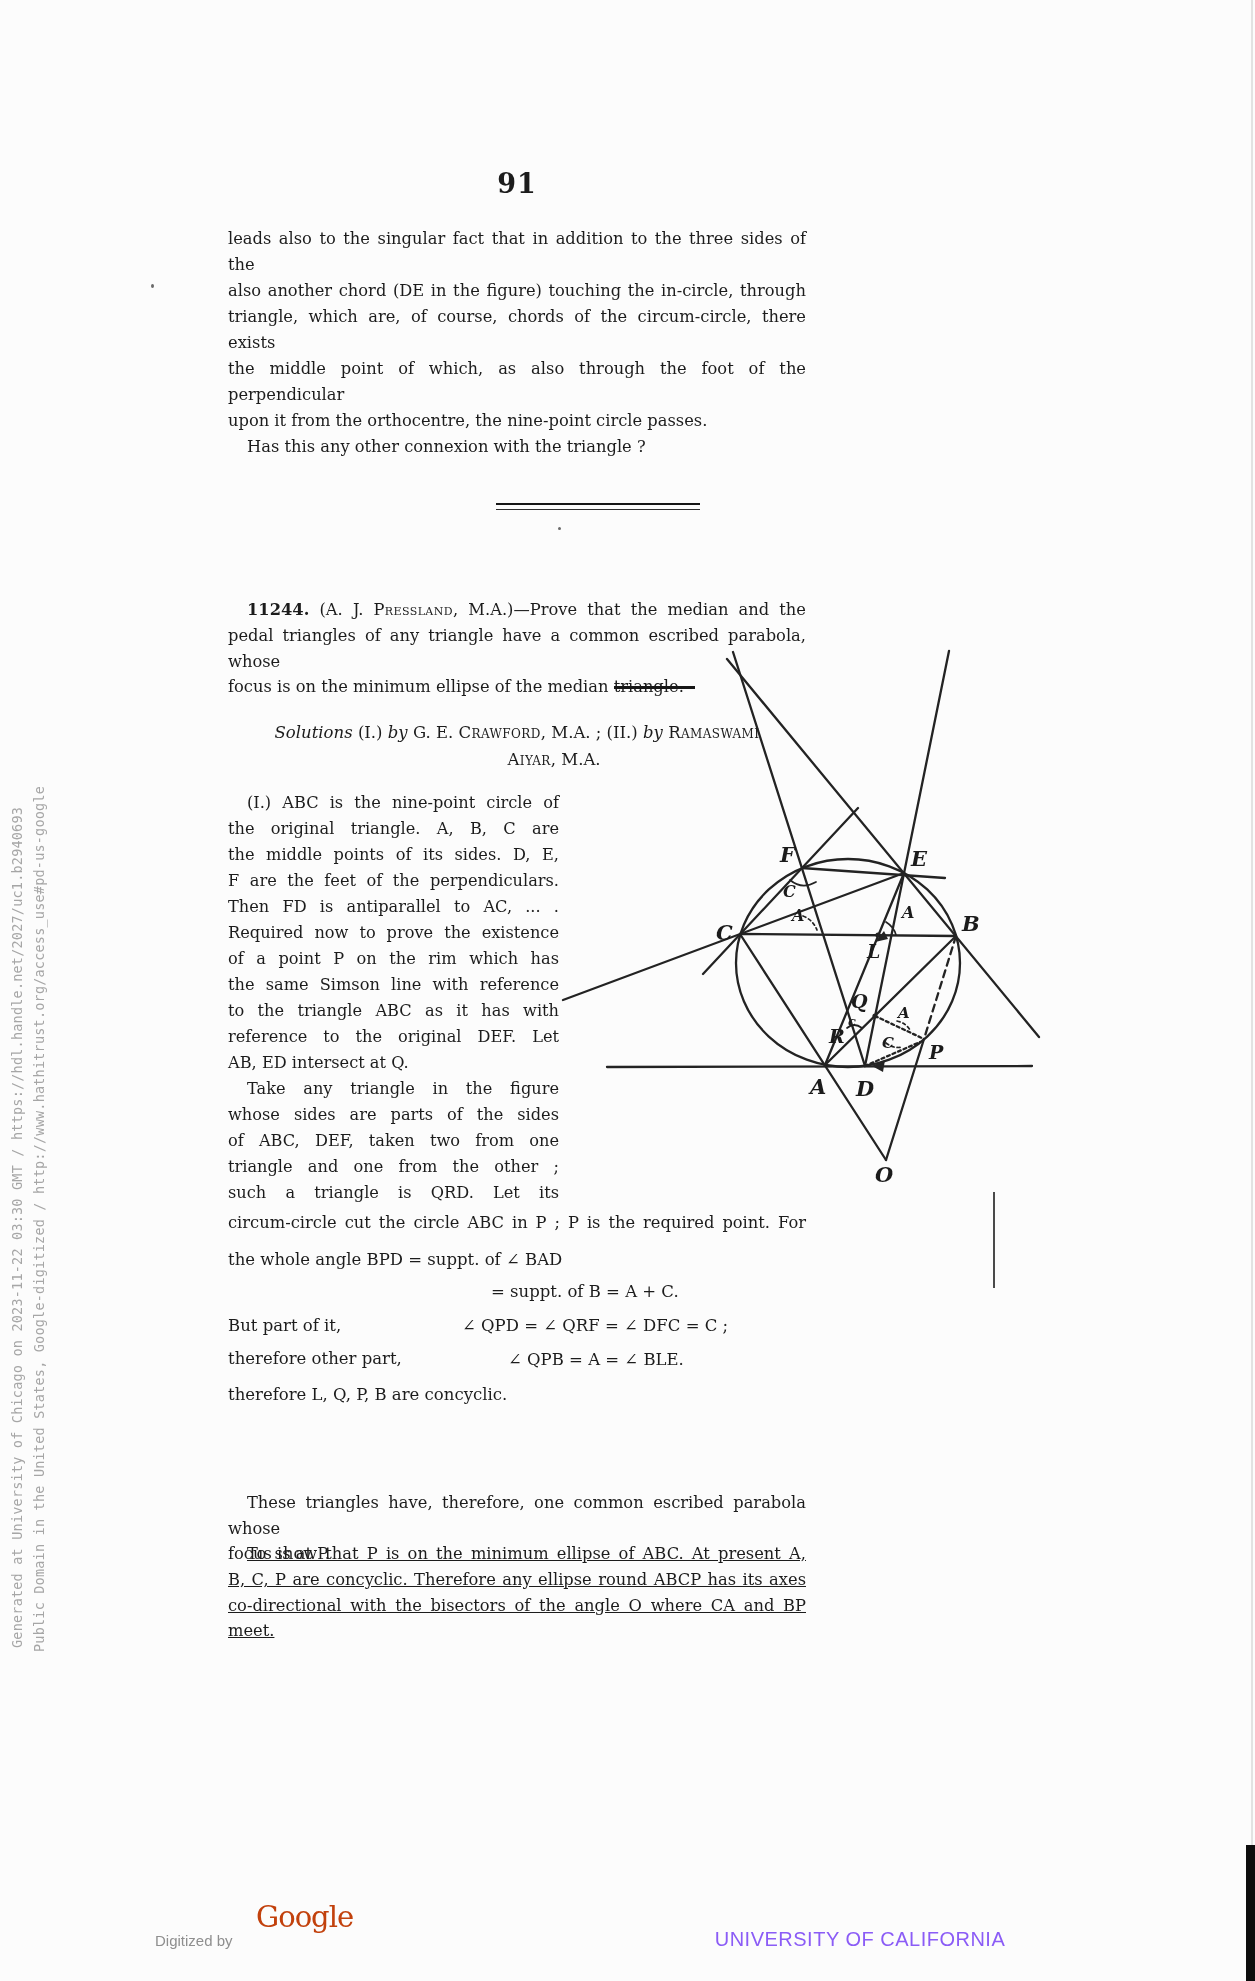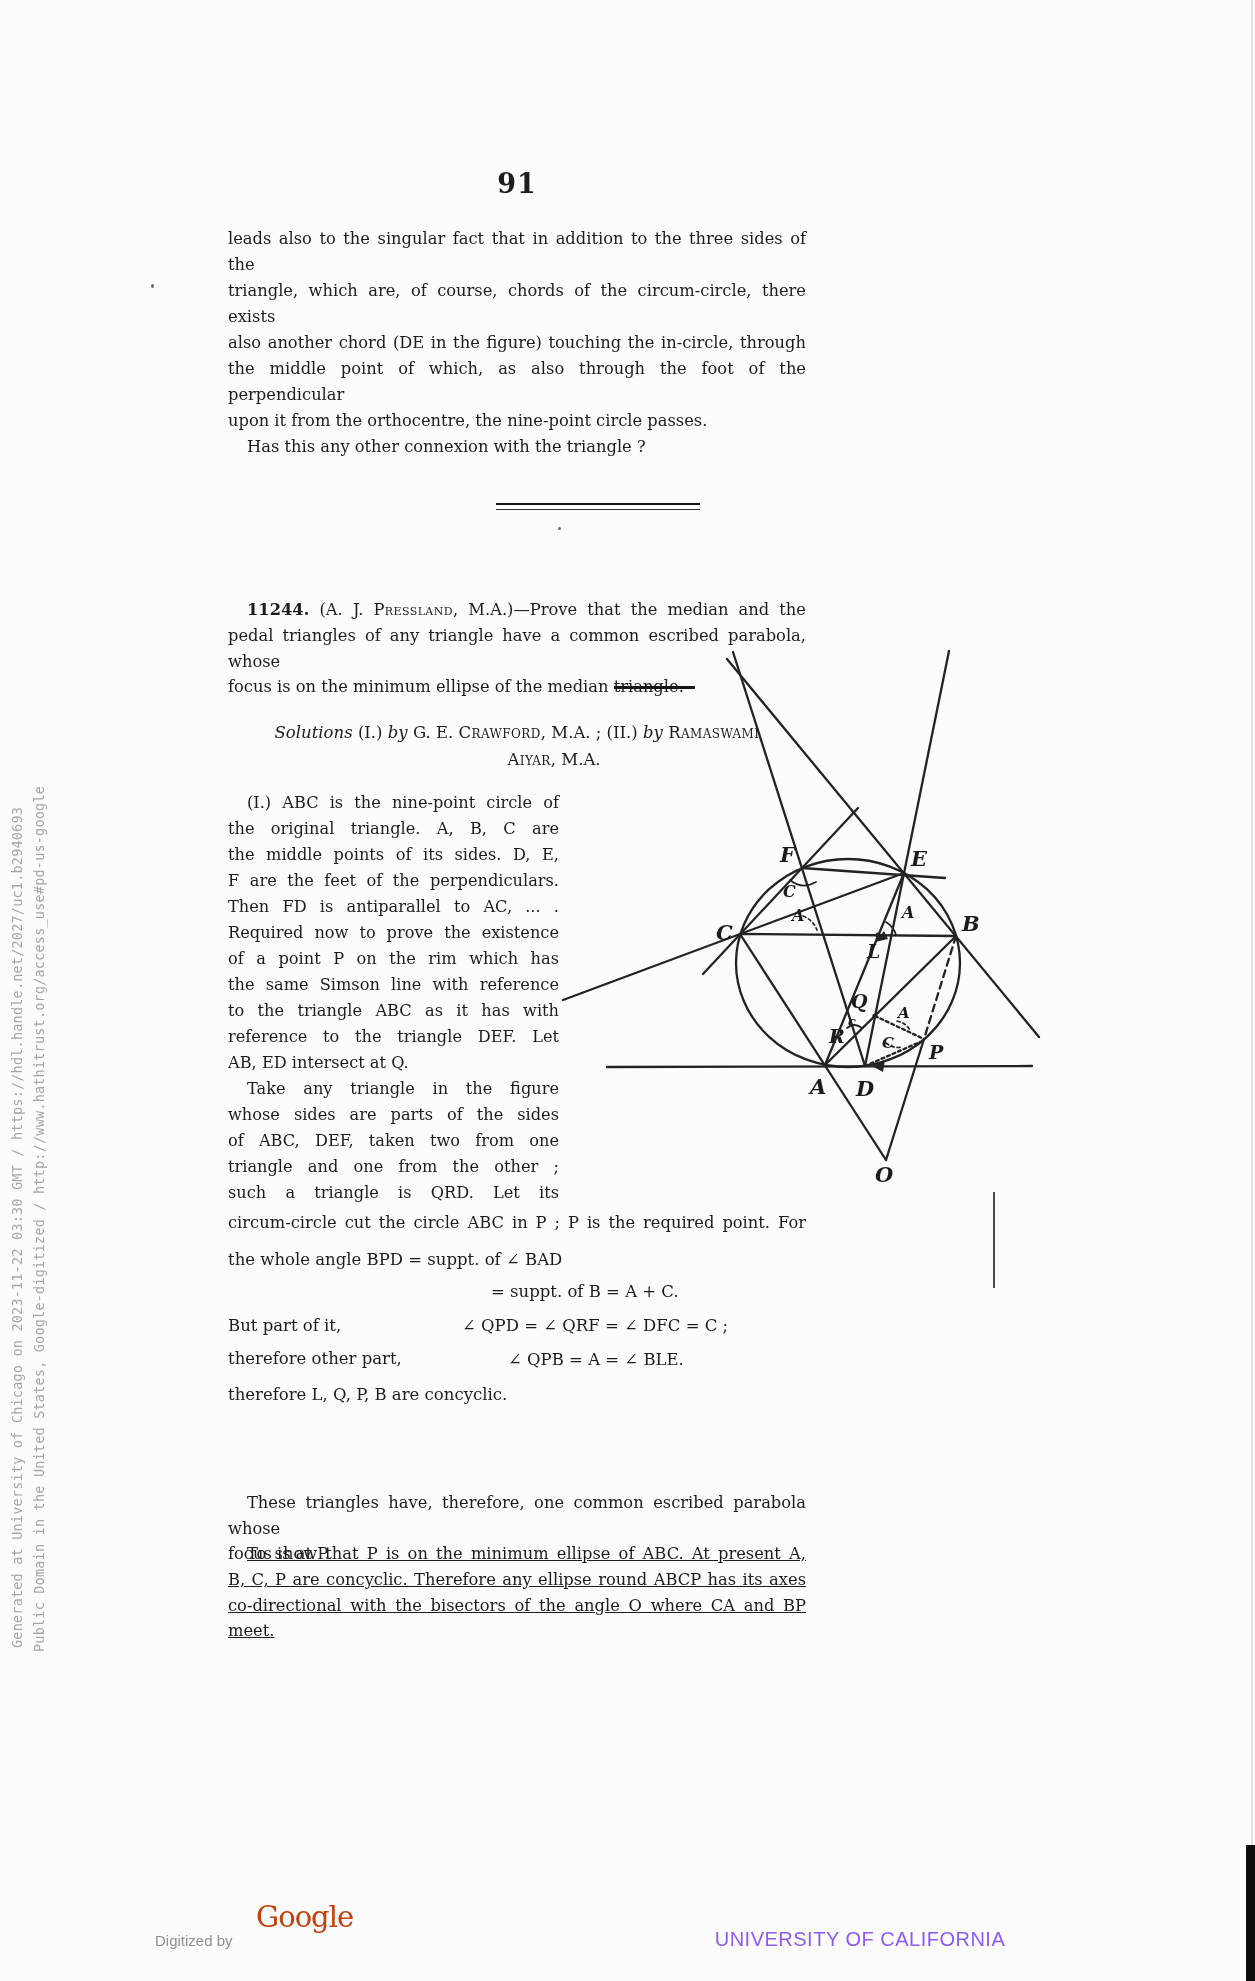--- a/index.html
+++ b/index.html
@@ -44,22 +44,22 @@
 
 <div class="page">
 
   <div class="abs sidebar-line" style="left:9px; top:1648px;">Generated at University of Chicago on 2023-11-22 03:30 GMT  /  https://hdl.handle.net/2027/uc1.b2940693</div>
   <div class="abs sidebar-line" style="left:31px; top:1652px;">Public Domain in the United States, Google-digitized  /  http://www.hathitrust.org/access_use#pd-us-google</div>
 
   <div class="abs pagenum">91</div>
 
   <div class="abs textblock" style="top:226px;">
     <div class="line j">leads also to the singular fact that in addition to the three sides of the</div>
+    <div class="line j">also another chord (DE in the figure) touching the in-circle, through</div>
     <div class="line j">triangle, which are, of course, chords of the circum-circle, there exists</div>
-    <div class="line j">also another chord (DE in the figure) touching the in-circle, through</div>
     <div class="line j">the middle point of which, as also through the foot of the perpendicular</div>
     <div class="line">upon it from the orthocentre, the nine-point circle passes.</div>
     <div class="line ind">Has this any other connexion with the triangle ?</div>
   </div>
 
   <div class="abs speck" style="left:151px; top:284px; width:3px; height:4px;"></div>
   <div class="abs rule-double">
     <div class="rule-double-inner"></div>
   </div>
   <div class="abs speck" style="left:558px; top:527px; width:3px; height:3px;"></div>
@@ -80,21 +80,21 @@
   <div class="abs colblock">
     <div class="line j ind">(I.)  ABC is the nine-point circle of</div>
     <div class="line j">the original triangle.   A, B, C are</div>
     <div class="line j">the middle points of its sides.   D, E,</div>
     <div class="line j">F are the feet of the perpendiculars.</div>
     <div class="line j">Then FD is antiparallel to AC, ... .</div>
     <div class="line j">Required now to prove the existence</div>
     <div class="line j">of a point P on the rim which has</div>
     <div class="line j">the same Simson line with reference</div>
     <div class="line j">to the triangle ABC as it has with</div>
-    <div class="line j">reference to the triangle DEF.   Let</div>
+    <div class="line j">reference to the original DEF.   Let</div>
     <div class="line">AB, ED intersect at Q.</div>
     <div class="line j ind">Take any triangle in the figure</div>
     <div class="line j">whose sides are parts of the sides</div>
     <div class="line j">of ABC, DEF, taken two from one</div>
     <div class="line j">triangle and one from the other ;</div>
     <div class="line j">such a triangle is QRD.   Let its</div>
   </div>
 
   <svg class="abs" style="left:545px; top:618px;" width="500" height="575" viewBox="545 618 500 575">
     <ellipse cx="848" cy="963" rx="112" ry="104" class="geoline"></ellipse>

